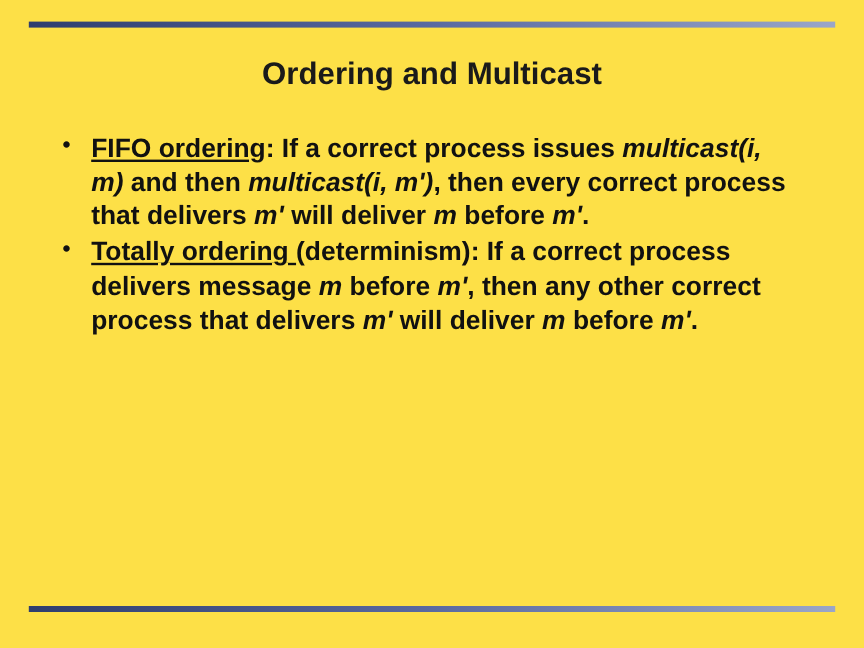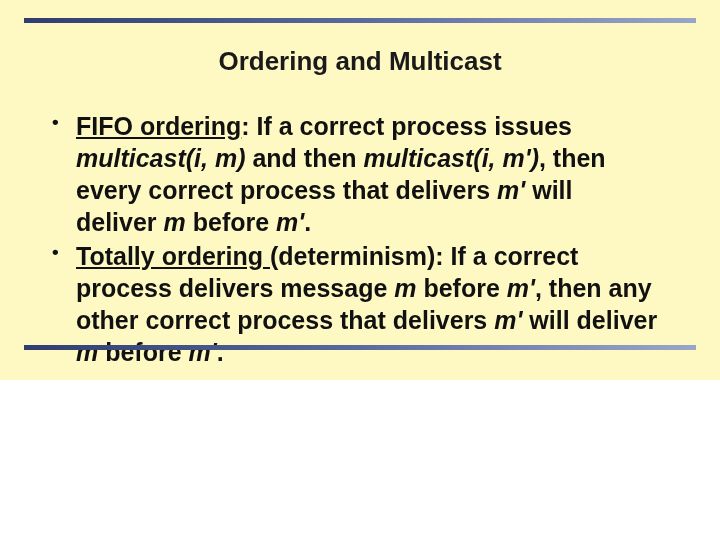--- a/index.html
+++ b/index.html
@@ -5,22 +5,22 @@
   html, body {
     margin: 0;
     padding: 0;
     width: 720px;
     height: 540px;
     overflow: hidden;
     font-family: Arial, Helvetica, sans-serif;
   }
   .slide {
     width: 720px;
-    height: 380px;
-    background: #fef9c3;
+    height: 540px;
+    background: #fde047;
     position: relative;
     box-sizing: border-box;
   }
   .rule {
     position: absolute;
     left: 24px;
     right: 24px;
     height: 5px;
     background: linear-gradient(to right, #2f3e6e 0%, #5a6aa0 50%, #9aa6c8 100%);
   }
@@ -34,21 +34,21 @@
     text-align: center;
     font-size: 26px;
     font-weight: bold;
     color: #1a1a1a;
   }
   .content {
     position: absolute;
     top: 110px;
     left: 48px;
     right: 60px;
-    font-size: 25px;
+    font-size: 22px;
     line-height: 1.28;
     color: #111;
     font-weight: bold;
   }
   .bullet {
     position: relative;
     padding-left: 28px;
     margin-bottom: 2px;
   }
   .bullet::before {

